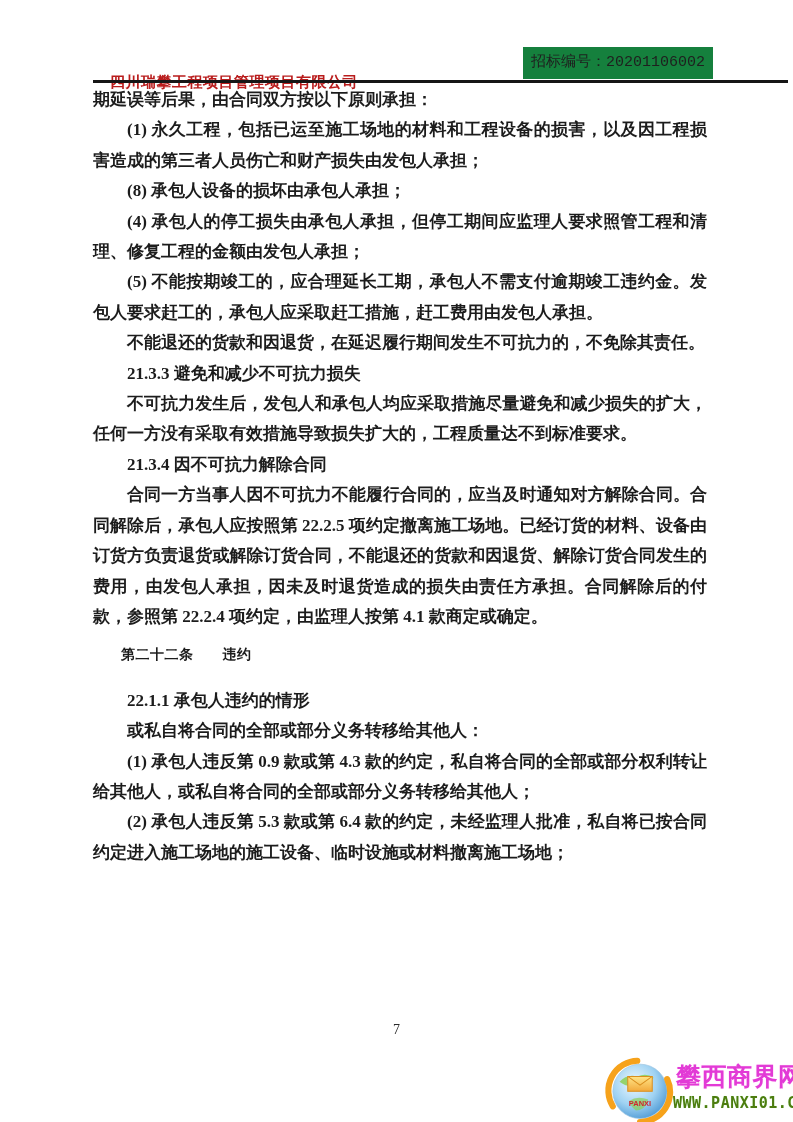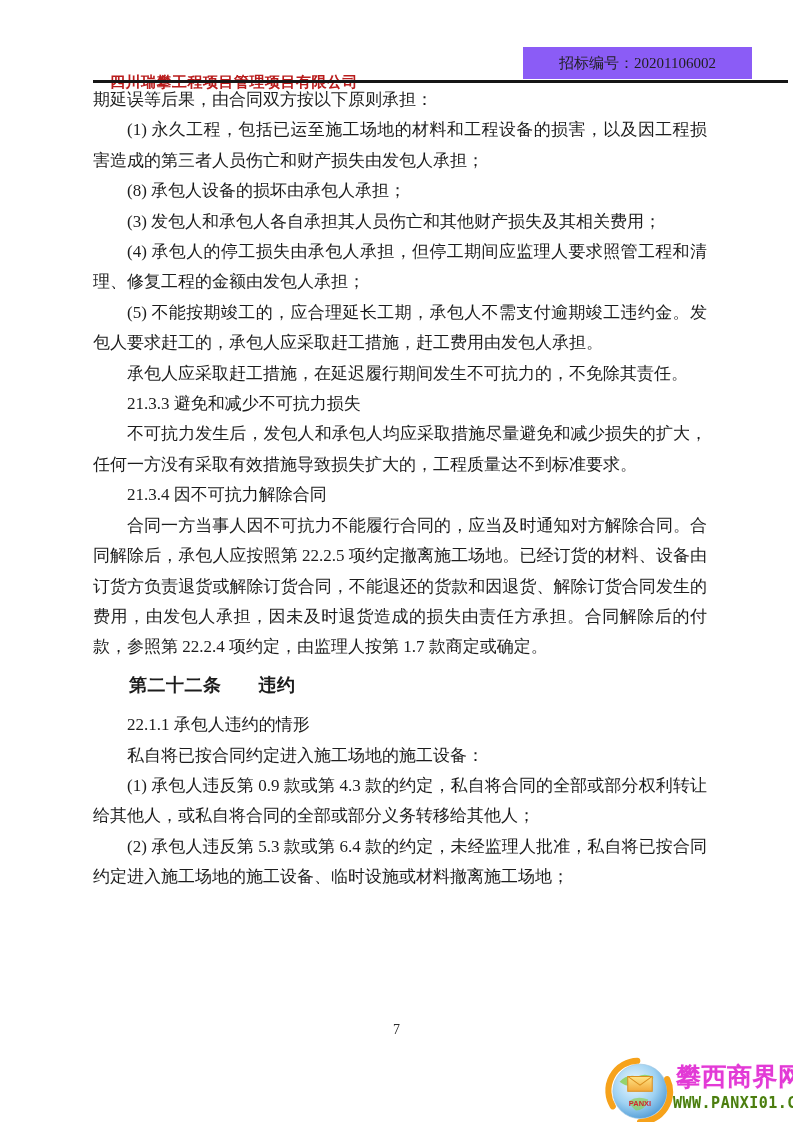--- a/index.html
+++ b/index.html
@@ -12,42 +12,42 @@
   .page { position:absolute; inset:0; }
 
   
   .hdr { position:absolute; left:0; top:0; width:793px; height:84px; }
   .hdr-company {
     position:absolute; left:110px; top:53px;
     font-family:"Liberation Sans","DejaVu Sans",sans-serif;
     font-size:15px; font-weight:600; color:#b91c1c; letter-spacing:0.5px;margin-top:20px;
   }
   .hdr-bid {
-    position:absolute; left:523px; top:47px; width:229px; height:32px;
+    position:absolute; left:523px; top:47px; width:190px; height:32px;
     line-height:32px; text-align:center;
-    background:#8b5cf6;
-    font-family:Liberation Serif, serif;
+    background:#15803d;
+    font-family:Liberation Mono, monospace;
     font-size:15px; color:#1f1f1f;
   }
   .hdr-rule {
     position:absolute; left:93px; top:80px; width:695px; height:3px;
     background:#161616;
   }
 
   
   .doc {
     position:absolute; left:93px; top:85px; width:614px;
     font-size:17px; line-height:30.4px; color:#1c1c1c;
     text-align:justify;
   }
-  .doc p { margin:0; }
+  .doc p { margin:0;font-weight:bold; }
   .doc p.indent { text-indent:2em; }
   .doc p.heading {
-    font-weight:bold; font-size:18px;
-    margin-top:7px; margin-bottom:10px;
+    font-weight:bold; font-size:14px;
+    margin-top:7px; margin-bottom:16px;
     font-family:"Liberation Sans","DejaVu Sans",sans-serif;
     letter-spacing:0.5px;
   }
 
   
   .pageno {
     position:absolute; left:0; top:1022px; width:793px;
     text-align:center; font-size:14px; color:#2a2a2a;
   }
 
@@ -78,31 +78,30 @@
   <div class="hdr">
     <span class="hdr-company">四川瑞攀工程项目管理项目有限公司</span>
     <span class="hdr-bid">招标编号：20201106002</span>
     <div class="hdr-rule"></div>
   </div>
 
   <main class="doc">
       <p class="">期延误等后果，由合同双方按以下原则承担：</p>
       <p class="indent ">(1) 永久工程，包括已运至施工场地的材料和工程设备的损害，以及因工程损害造成的第三者人员伤亡和财产损失由发包人承担；</p>
       <p class="indent ">(8) 承包人设备的损坏由承包人承担；</p>
-      <p class="indent ">(3) 发包人和承包人各自承担其人员伤亡和其他财产损失及其相关费用；</p>
       <p class="indent ">(4) 承包人的停工损失由承包人承担，但停工期间应监理人要求照管工程和清理、修复工程的金额由发包人承担；</p>
       <p class="indent ">(5) 不能按期竣工的，应合理延长工期，承包人不需支付逾期竣工违约金。发包人要求赶工的，承包人应采取赶工措施，赶工费用由发包人承担。</p>
-      <p class="indent ">承包人应采取赶工措施，在延迟履行期间发生不可抗力的，不免除其责任。</p>
+      <p class="indent ">不能退还的货款和因退货，在延迟履行期间发生不可抗力的，不免除其责任。</p>
       <p class="indent ">21.3.3 避免和减少不可抗力损失</p>
       <p class="indent ">不可抗力发生后，发包人和承包人均应采取措施尽量避免和减少损失的扩大，任何一方没有采取有效措施导致损失扩大的，工程质量达不到标准要求。</p>
       <p class="indent ">21.3.4 因不可抗力解除合同</p>
-      <p class="indent ">合同一方当事人因不可抗力不能履行合同的，应当及时通知对方解除合同。合同解除后，承包人应按照第 22.2.5 项约定撤离施工场地。已经订货的材料、设备由订货方负责退货或解除订货合同，不能退还的货款和因退货、解除订货合同发生的费用，由发包人承担，因未及时退货造成的损失由责任方承担。合同解除后的付款，参照第 22.2.4 项约定，由监理人按第 1.7 款商定或确定。</p>
+      <p class="indent ">合同一方当事人因不可抗力不能履行合同的，应当及时通知对方解除合同。合同解除后，承包人应按照第 22.2.5 项约定撤离施工场地。已经订货的材料、设备由订货方负责退货或解除订货合同，不能退还的货款和因退货、解除订货合同发生的费用，由发包人承担，因未及时退货造成的损失由责任方承担。合同解除后的付款，参照第 22.2.4 项约定，由监理人按第 4.1 款商定或确定。</p>
       <p class="indent heading">第二十二条　　违约</p>
       <p class="indent ">22.1.1 承包人违约的情形</p>
-      <p class="indent ">私自将已按合同约定进入施工场地的施工设备：</p>
+      <p class="indent ">或私自将合同的全部或部分义务转移给其他人：</p>
       <p class="indent ">(1) 承包人违反第 0.9 款或第 4.3 款的约定，私自将合同的全部或部分权利转让给其他人，或私自将合同的全部或部分义务转移给其他人；</p>
       <p class="indent ">(2) 承包人违反第 5.3 款或第 6.4 款的约定，未经监理人批准，私自将已按合同约定进入施工场地的施工设备、临时设施或材料撤离施工场地；</p>
     </main>
 
   <div class="pageno">7</div>
 
   <div class="wm">
     <span class="wm-globe">
       <svg viewBox="0 0 100 100" width="92" height="68" preserveAspectRatio="xMidYMin meet">
         <defs>

